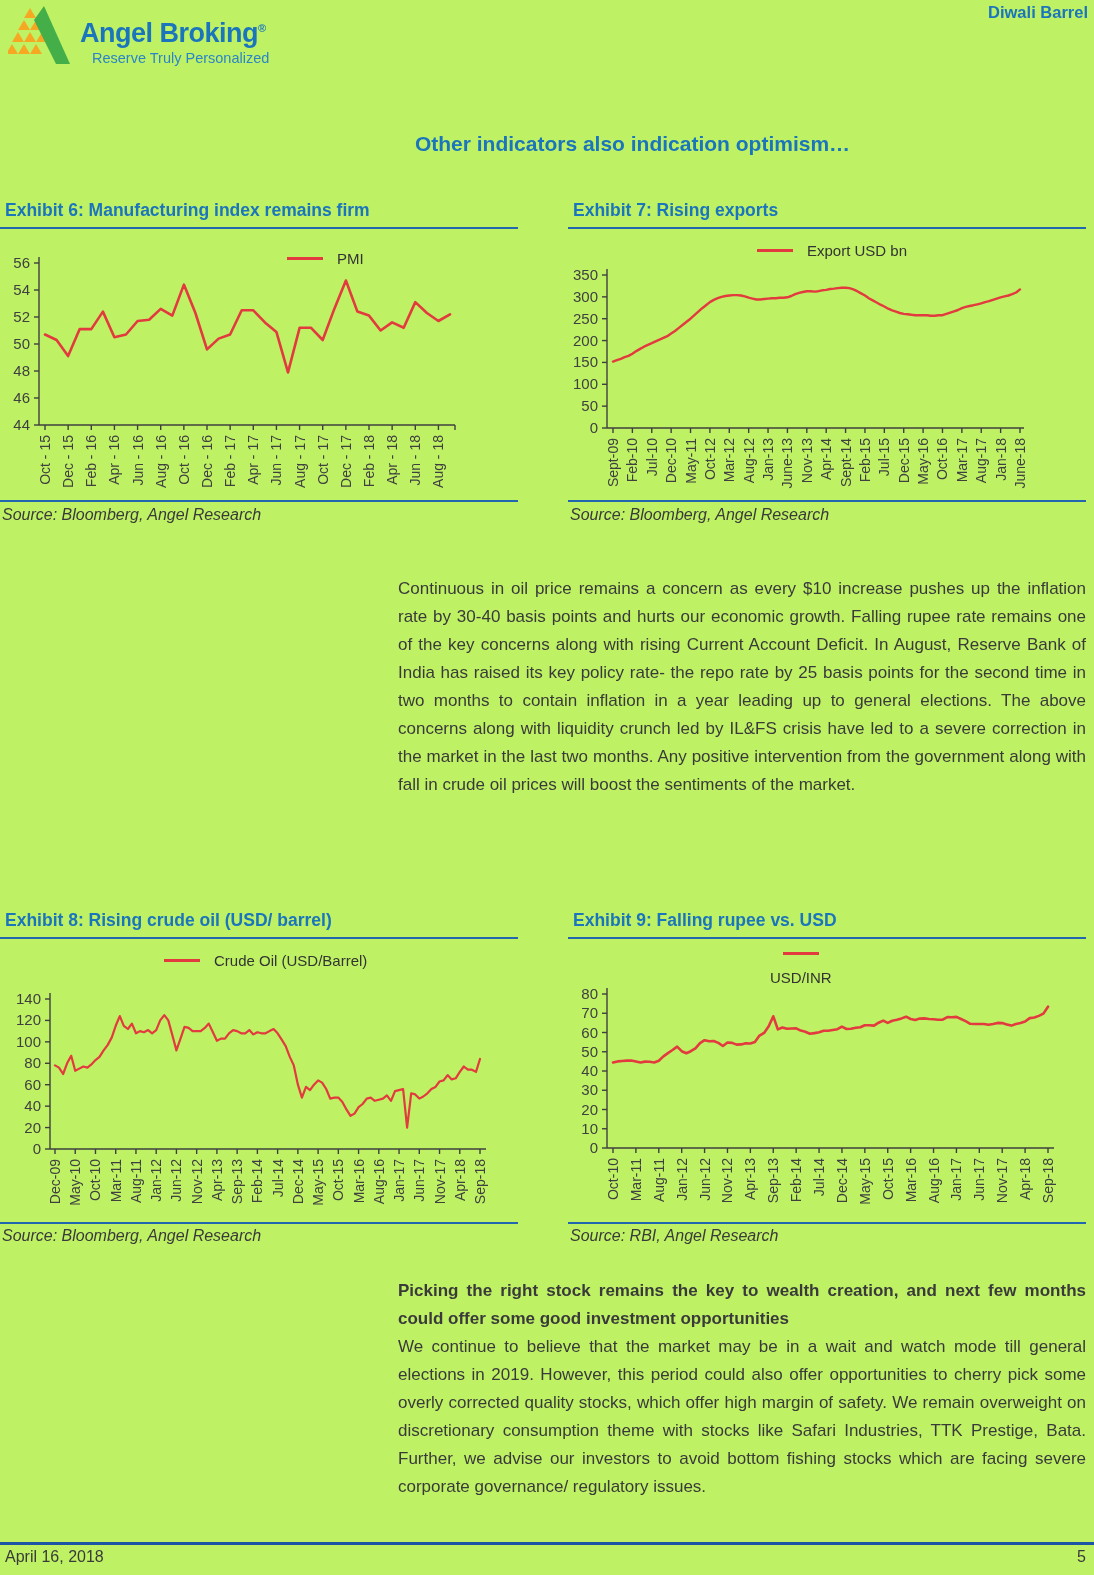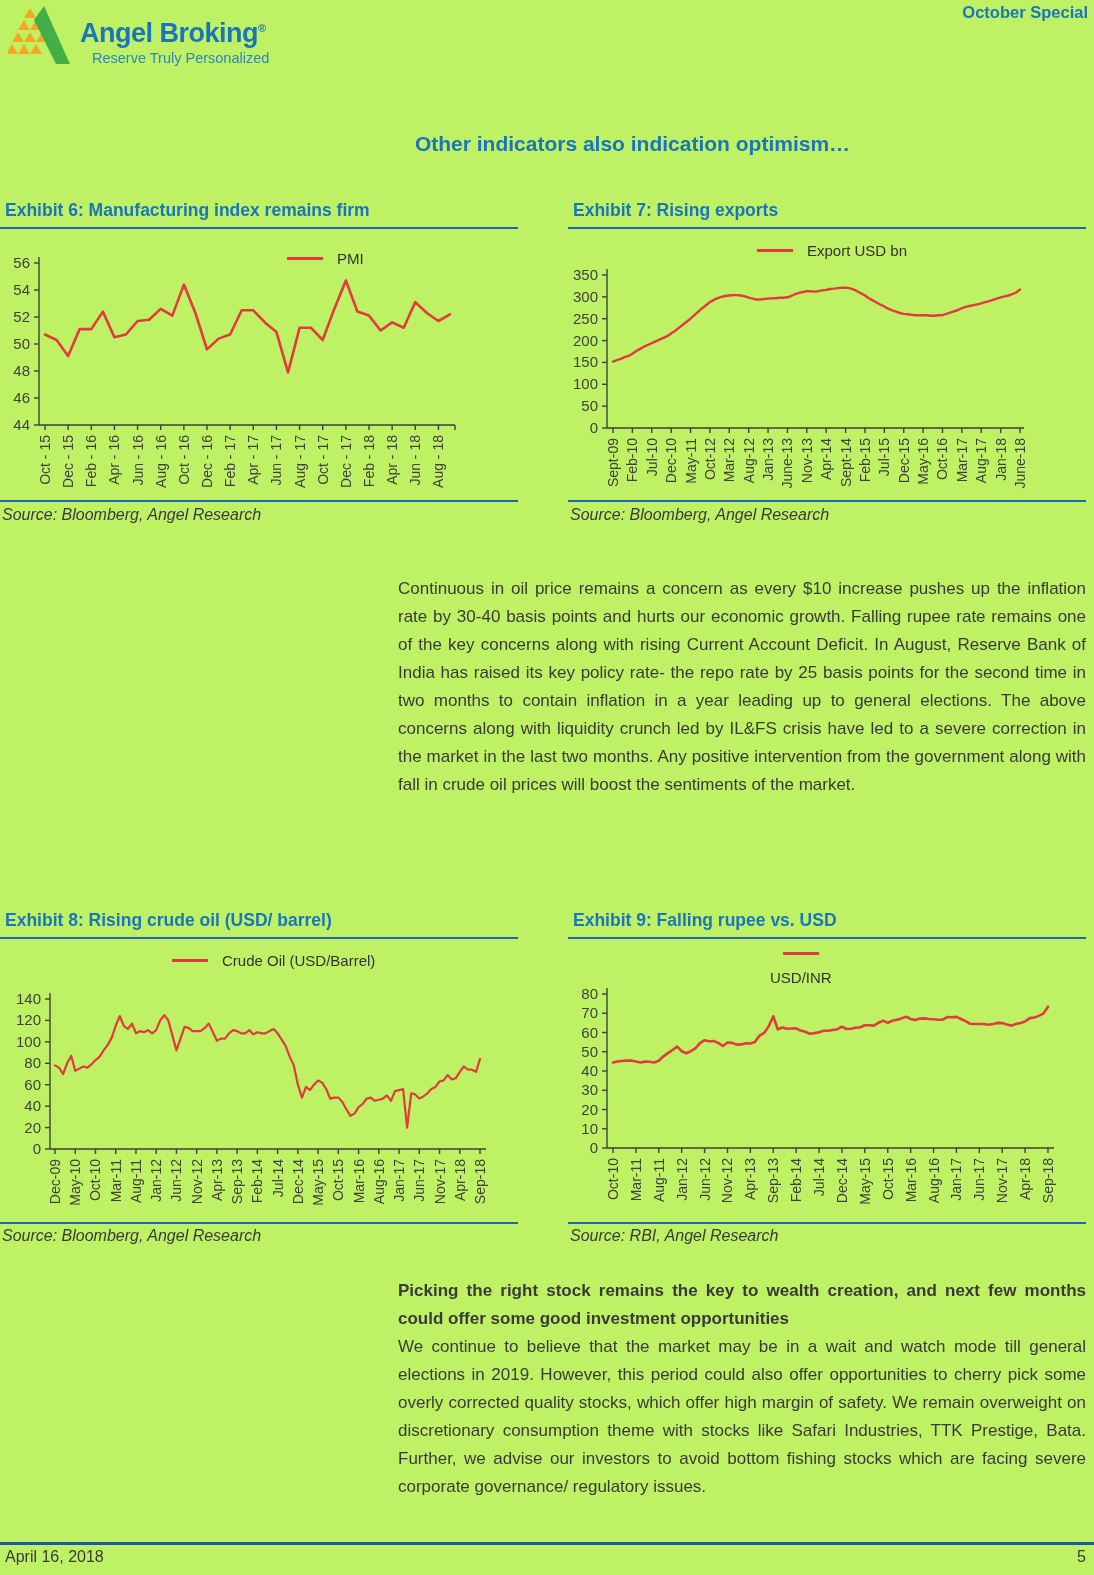--- a/index.html
+++ b/index.html
@@ -48,21 +48,21 @@
           <path d="M16 38 L22 48 L10 48 Z"></path>
           <path d="M28 38 L34 48 L22 48 Z"></path>
       </g>
       <polygon points="36,0 62,58 48,58 26,14" fill="#44af49"></polygon>
     </svg>
   </div>
   <div class="abs" style="left:80px;top:18px;">
     <span id="brand-name"><span>Angel Broking</span><sup>®</sup></span>
   </div>
   <div class="abs" id="brand-tagline" style="left:92px;top:50px;">Reserve Truly Personalized</div>
-  <div class="abs" id="edition" style="right:6px;top:3px;">October Special</div>
+  <div class="abs" id="edition" style="right:6px;top:3px;">Diwali Barrel</div>
 
   <div class="abs" id="page-heading" style="left:180px;top:132px;width:905px;">Other indicators also indication optimism…</div>
 
   <div class="exh" style="left:0;top:200px;height:336px;">
     <div class="ex-title">Exhibit 6: Manufacturing index remains firm</div>
     <div class="ex-rule" style="top:27px;"></div>
     <div class="legend" style="left:287px;top:50px;">
       <span class="ll"></span>
       <span>PMI</span>
     </div>
@@ -202,21 +202,21 @@
     <div class="source" style="top:306px;">Source: Bloomberg, Angel Research</div>
   </div>
 
   <div class="textblock" style="top:575px;">
     <div>Continuous in oil price remains a concern as every $10 increase pushes up the inflation rate by 30-40 basis points and hurts our economic growth. Falling rupee rate remains one of the key concerns  along with rising Current Account Deficit. In August, Reserve Bank of India has raised its key policy rate- the repo rate by 25 basis points for the second time in two months to contain inflation in a year leading up to general elections. The above concerns along with liquidity crunch led by IL&amp;FS crisis have led to a severe correction in the market in the last two months. Any positive intervention from the government along with fall in crude oil prices will boost the sentiments of the market.</div>
   </div>
 
   <div class="exh" style="left:0;top:908px;height:345px;padding-left:43px;">
     <div class="ex-title" style="top:2px;">Exhibit 8: Rising crude oil (USD/ barrel)</div>
     <div class="ex-rule" style="top:29px;"></div>
-    <div class="legend" style="left:172px;top:44px;">
+    <div class="legend" style="left:164px;top:44px;">
       <span class="ll"></span>
       <span>Crude Oil (USD/Barrel)</span>
     </div>
     <svg class="chart" style="top:37px;height:282px;" viewBox="0 0 518 282">
         <line x1="50" y1="48" x2="50" y2="204" stroke="#3f3f3f" stroke-width="1.4"></line>
         <line x1="50" y1="204" x2="486" y2="204" stroke="#3f3f3f" stroke-width="1.4"></line>
         <line x1="45" y1="204" x2="50" y2="204" stroke="#3f3f3f" stroke-width="1.4"></line>
         <text x="41" y="209" text-anchor="end" font-size="15" fill="#404040">0</text>
         <line x1="45" y1="182.57142857142858" x2="50" y2="182.57142857142858" stroke="#3f3f3f" stroke-width="1.4"></line>
         <text x="41" y="187.57142857142858" text-anchor="end" font-size="15" fill="#404040">20</text>

